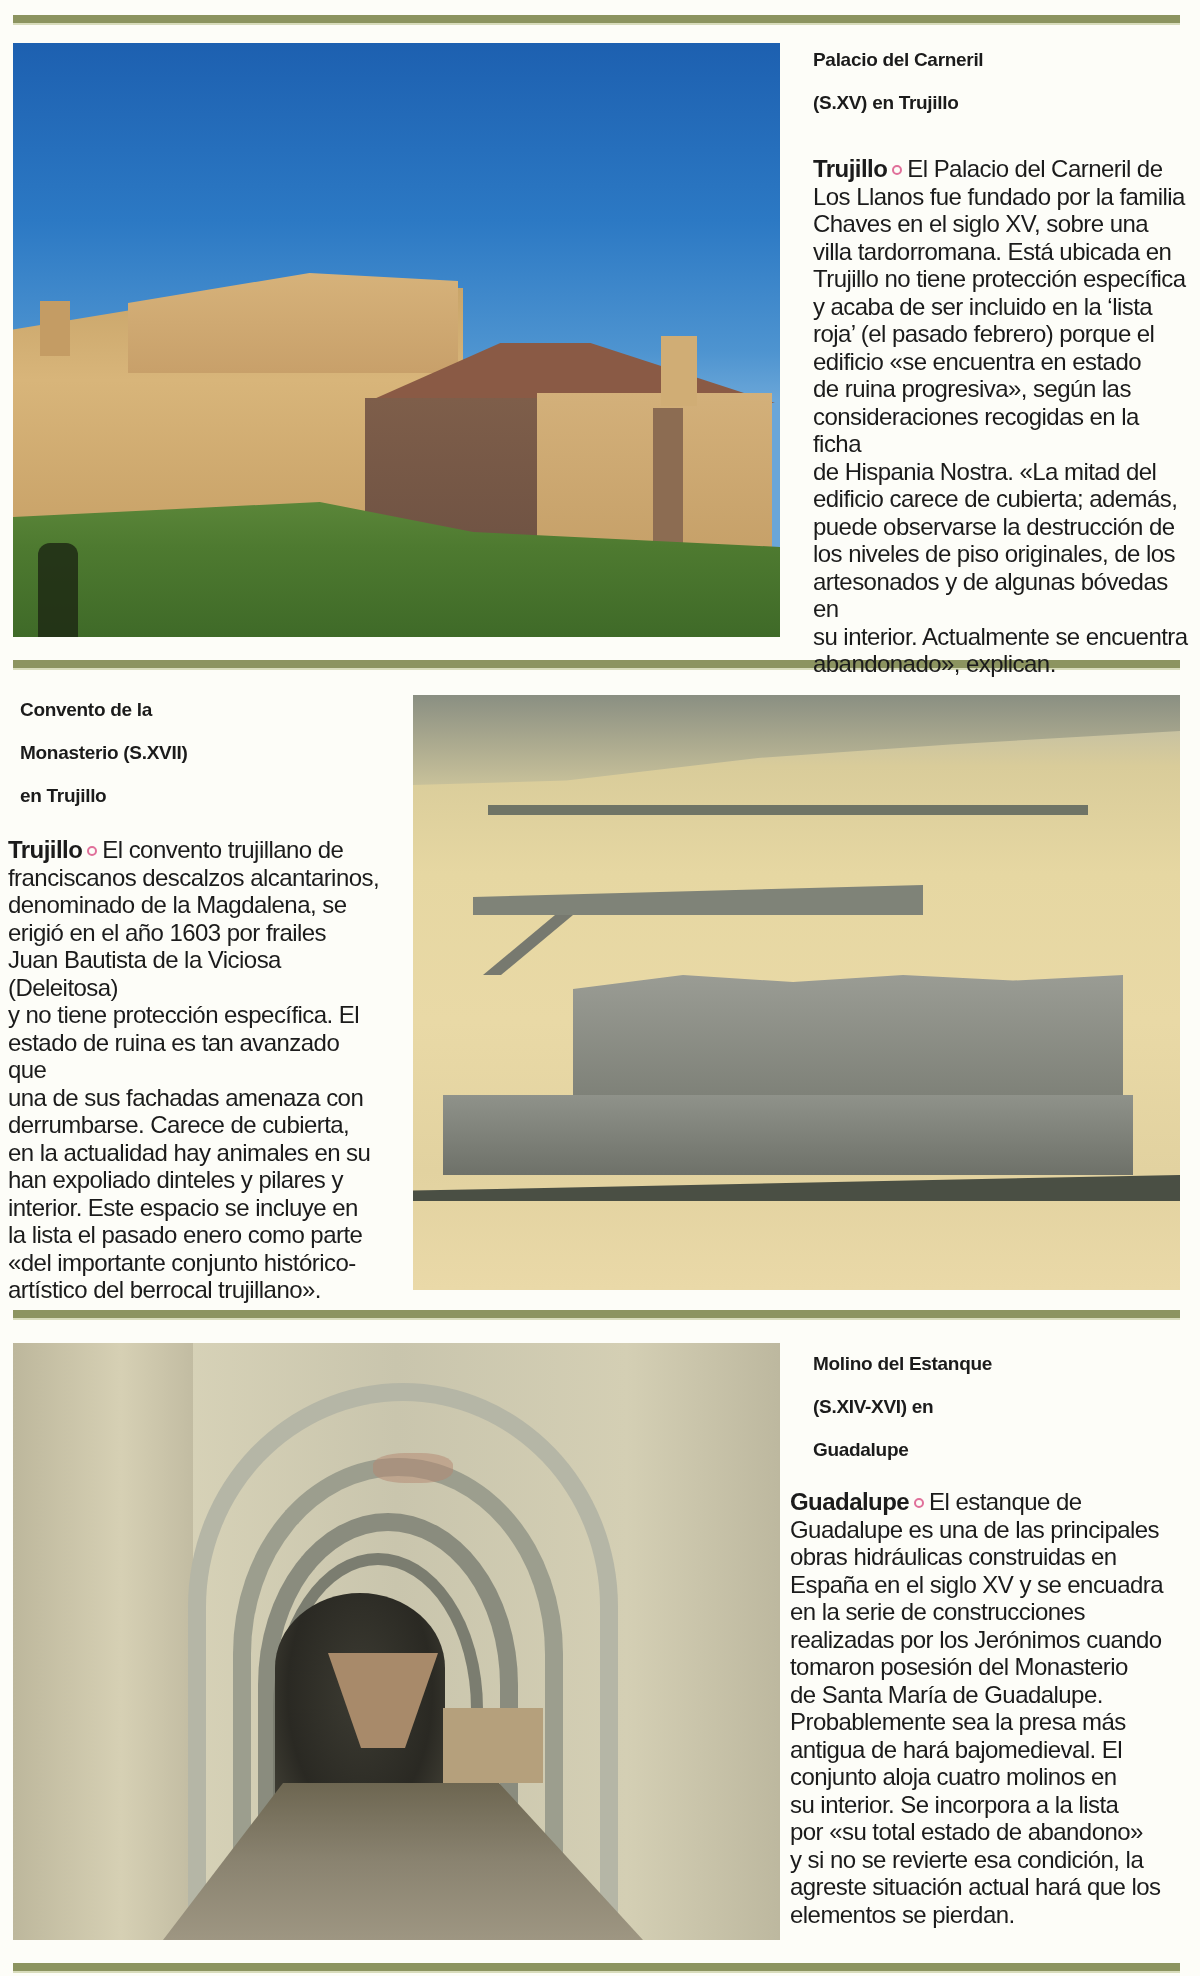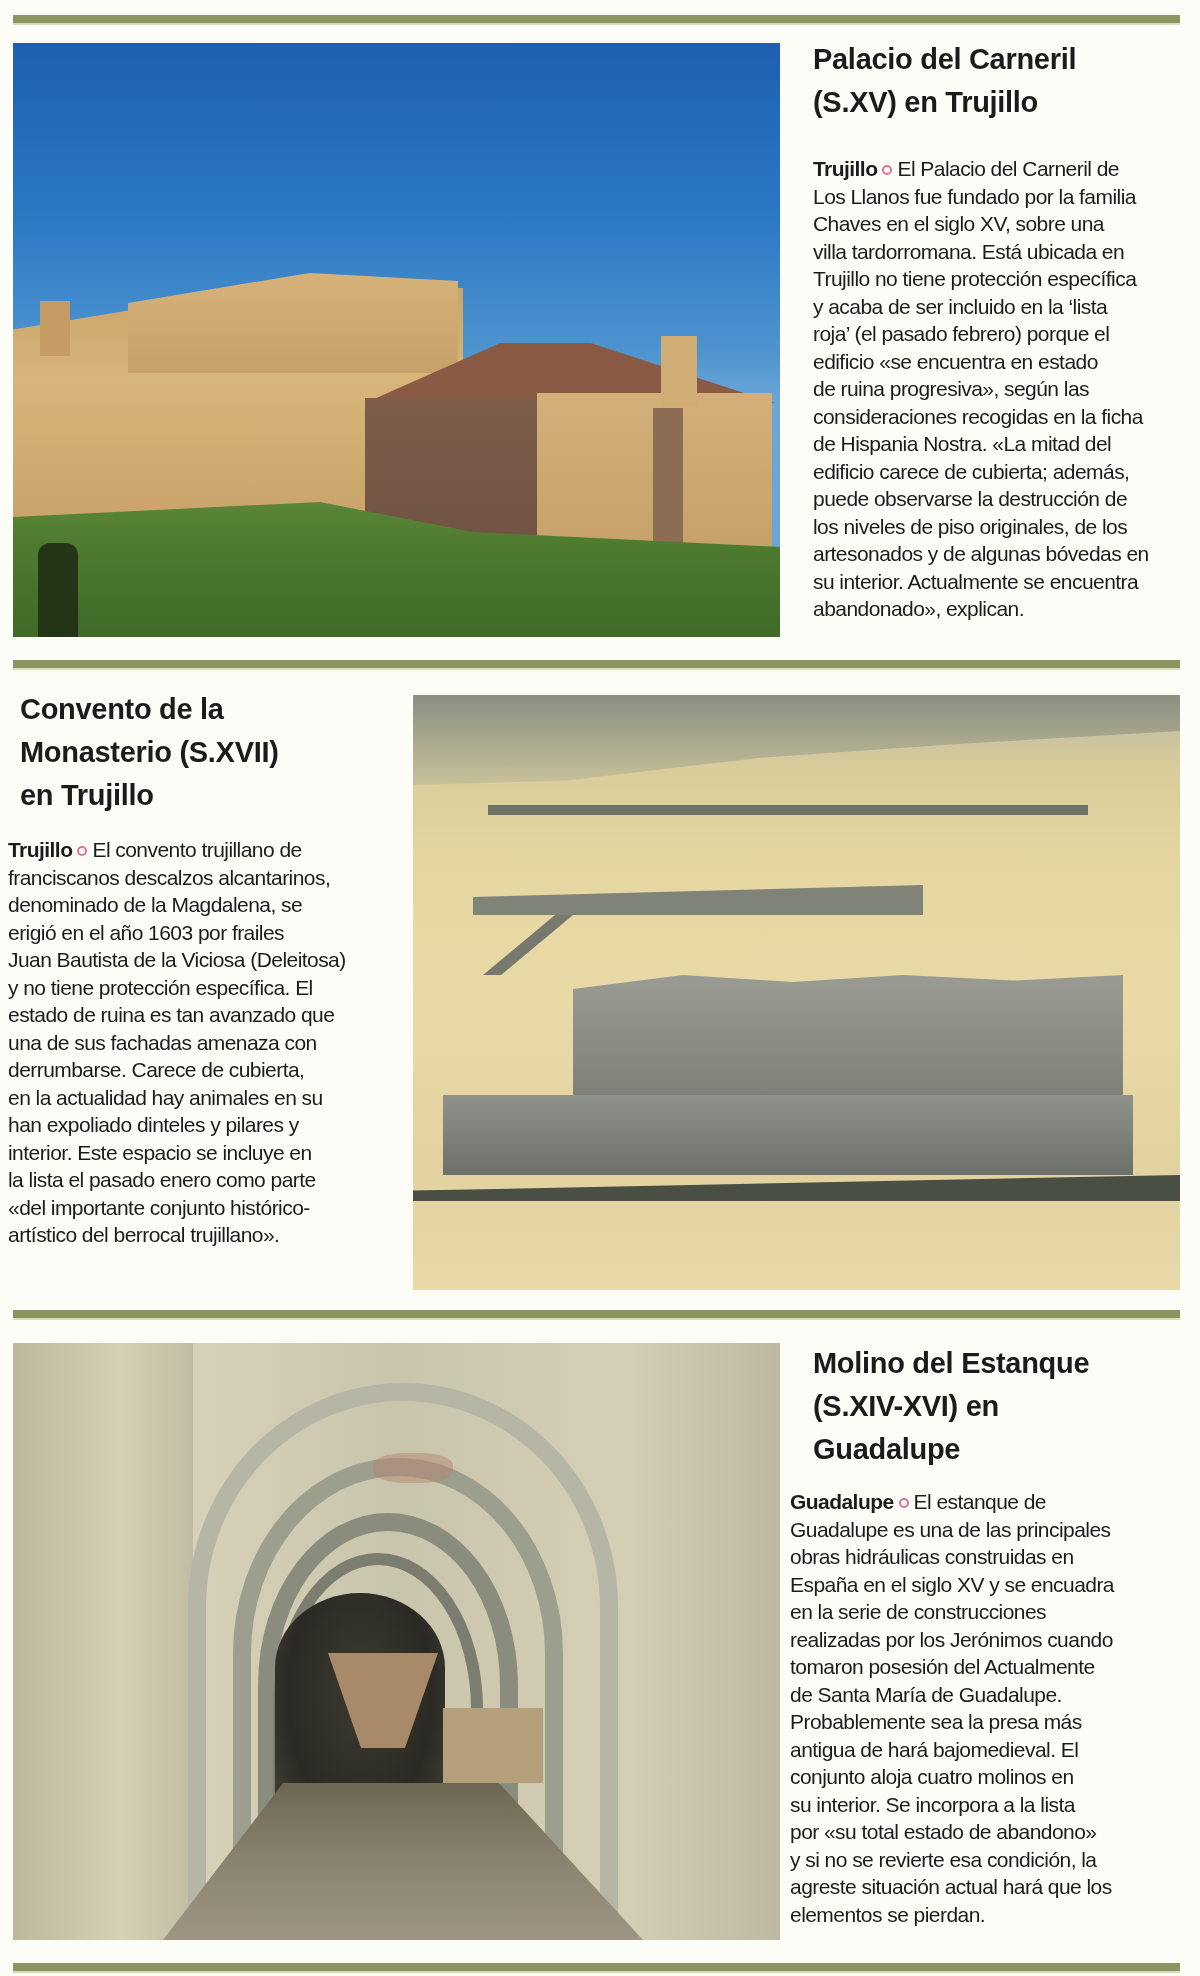--- a/index.html
+++ b/index.html
@@ -4,22 +4,22 @@
   <style>
     * { box-sizing: border-box; margin: 0; padding: 0; }
     html, body { width: 1200px; height: 1976px; background: #fdfdf8; overflow: hidden; }
     body { position: relative; font-family: "Liberation Sans", sans-serif; color: #1a1a1a; }
 
     .divider { position: absolute; left: 13px; width: 1167px; height: 8px; background: #8c9460; }
     .divider::after { content: ""; position: absolute; left: 0; right: 0; bottom: -2px; height: 2px; background: #d8dcbc; }
 
     .photo { position: absolute; overflow: hidden; }
 
-    .title { position: absolute; font-weight: bold; font-size: 29px; line-height: 43px; color: #1b1b1b; letter-spacing: -0.3px; }
-    .body-text { position: absolute; font-size: 21px; line-height: 27.5px; color: #1b1b1b; letter-spacing: -0.55px; }
+    .title { position: absolute; font-weight: bold; font-size: 19px; line-height: 43px; color: #1b1b1b; letter-spacing: -0.3px; }
+    .body-text { position: absolute; font-size: 24px; line-height: 27.5px; color: #1b1b1b; letter-spacing: -0.55px; }
     .body-text .lead { font-weight: bold; }
     .marker { display: inline-block; width: 10px; height: 10px; border: 2.5px solid #e0709a; border-radius: 50%; margin: 0 5px 1px 5px; vertical-align: middle; }
     .right-align { text-align: left; }
 
     
     #photo1 { left: 13px; top: 43px; width: 767px; height: 594px;
       background: linear-gradient(180deg, #1d60b0 0%, #2c79c4 30%, #4e94d0 52%, #6aa6d8 60%); }
     #photo1 .bldg-main { position: absolute; left: 0; top: 245px; width: 450px; height: 230px;
       background: linear-gradient(180deg, #c9a56a 0%, #d8b57a 40%, #caa46a 100%);
       clip-path: polygon(0 18%, 56% 0, 100% 0, 100% 100%, 0 100%); }
@@ -163,21 +163,21 @@
   <div>Guadalupe</div>
 </div>
 
 <div class="body-text" style="left:790px; top:1488px; width:375px;">
   <div><span class="lead">Guadalupe</span><span class="marker"></span><span>El estanque de</span></div>
   <div>Guadalupe es una de las principales</div>
   <div>obras hidráulicas construidas en</div>
   <div>España en el siglo XV y se encuadra</div>
   <div>en la serie de construcciones</div>
   <div>realizadas por los Jerónimos cuando</div>
-  <div>tomaron posesión del Actualmente</div>
+  <div>tomaron posesión del Monasterio</div>
   <div>de Santa María de Guadalupe.</div>
   <div>Probablemente sea la presa más</div>
   <div>antigua de hará bajomedieval. El</div>
   <div>conjunto aloja cuatro molinos en</div>
   <div>su interior. Se incorpora a la lista</div>
   <div>por «su total estado de abandono»</div>
   <div>y si no se revierte esa condición, la</div>
   <div>agreste situación actual hará que los</div>
   <div>elementos se pierdan.</div>
 </div>

